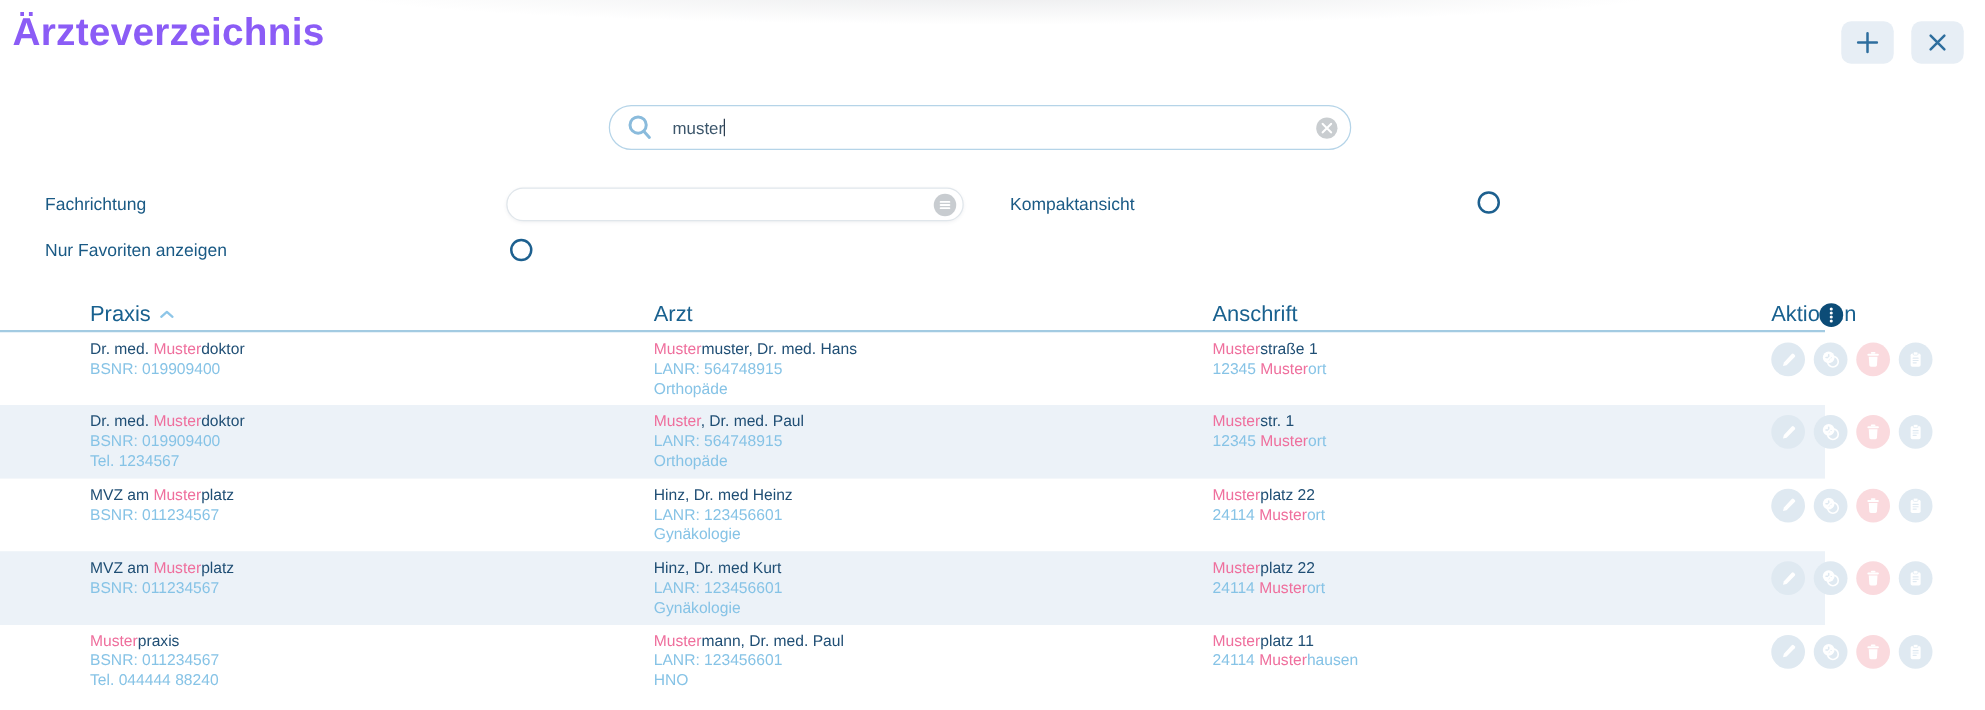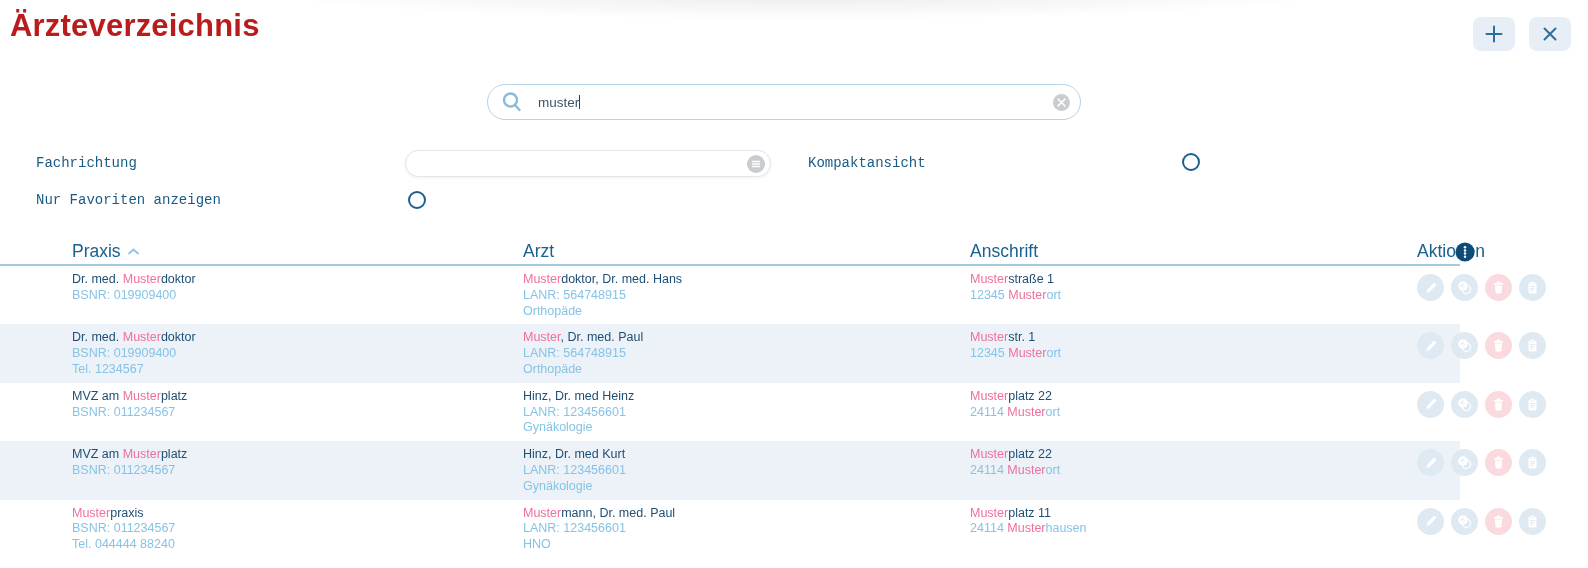--- a/index.html
+++ b/index.html
@@ -8,21 +8,21 @@
     position:relative; width:1588px; height:568px; background:#ffffff;
     font-family:"Liberation Sans", sans-serif; overflow:hidden;
   }
   .top-shadow {
     position:absolute; left:290px; top:0; width:1025px; height:24px;
     background:radial-gradient(ellipse 70% 150% at 50% -30%, rgba(125,130,140,0.16), rgba(125,130,140,0) 75%);
     pointer-events:none;
   }
   .page-title {
     position:absolute; left:10px; top:8px;
-    font-size:31px; font-weight:600; letter-spacing:0.2px; color:#b91c1c;
+    font-size:31px; font-weight:600; letter-spacing:0.2px; color:#8b5cf6;
   }
   .win-btn {
     position:absolute; top:17px; width:42px; height:34px; border:none;
     background:#e7eef5; border-radius:8px; cursor:pointer;
     display:flex; align-items:center; justify-content:center;
   }
   .win-btn.add { left:1473px; }
   .win-btn.close { left:1529px; }
   
   .search-bar {
@@ -30,21 +30,21 @@
     border:1px solid #b5d4e8; border-radius:18px; background:#fff;
     display:flex; align-items:center; padding:0 10px 0 12px;
   }
   .search-text { font-size:13.5px; color:#3c566b; margin-left:14px; }
   .caret { display:inline-block; width:1px; height:14px; background:#2c3e50; vertical-align:-2px; }
   .clear-btn {
     margin-left:auto; width:17px; height:17px; border:none; border-radius:50%;
     background:#c9cdd0; color:#fff; display:flex; align-items:center; justify-content:center; cursor:pointer;
   }
   
-  .flabel { position:absolute; font-size:14px; color:#1a5a85;font-family:Liberation Mono, monospace; }
+  .flabel { position:absolute; font-size:14px; color:#1a5a85; }
   .flabel.fach { left:36px; top:155px; }
   .flabel.komp { left:808px; top:155px; }
   .flabel.fav  { left:36px; top:192px; }
   .fach-input {
     position:absolute; left:405px; top:150px; width:366px; height:27px;
     border:1px solid #e0e6eb; border-radius:14px; background:#fff;
     box-shadow:0 1px 3px rgba(60,80,100,0.08);
     display:flex; align-items:center; justify-content:flex-end; padding:0 5px;
   }
   .fach-input input {
@@ -164,21 +164,21 @@
         </button>
       </div>
     </div>
     <div>
         <div class="trow">
           <div class="cell">
             <div class="line"><span class="c-dark">Dr. med. </span><span class="c-pink">Muster</span><span class="c-dark">doktor</span></div>
             <div class="line"><span class="c-light">BSNR: 019909400</span></div>
           </div>
           <div class="cell">
-            <div class="line"><span class="c-pink">Muster</span><span class="c-dark">doktor, Dr. med. Hans</span></div>
+            <div class="line"><span class="c-pink">Muster</span><span class="c-dark">muster, Dr. med. Hans</span></div>
             <div class="line"><span class="c-light">LANR: 564748915</span></div>
             <div class="line"><span class="c-light">Orthopäde</span></div>
           </div>
           <div class="cell">
             <div class="line"><span class="c-pink">Muster</span><span class="c-dark">straße 1</span></div>
             <div class="line"><span class="c-light">12345 </span><span class="c-pink">Muster</span><span class="c-light">ort</span></div>
           </div>
   <div class="cell actions">
     <button class="abtn">
       <svg width="16" height="16" viewBox="0 0 24 24">

